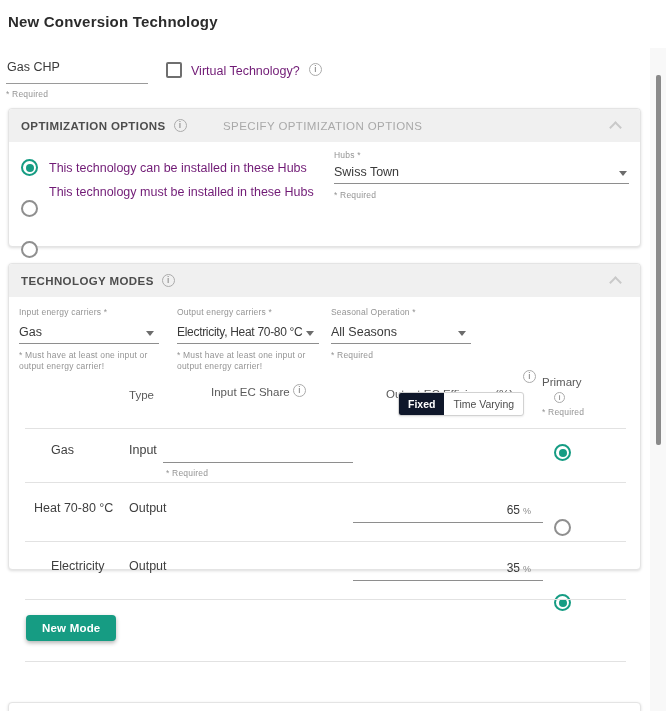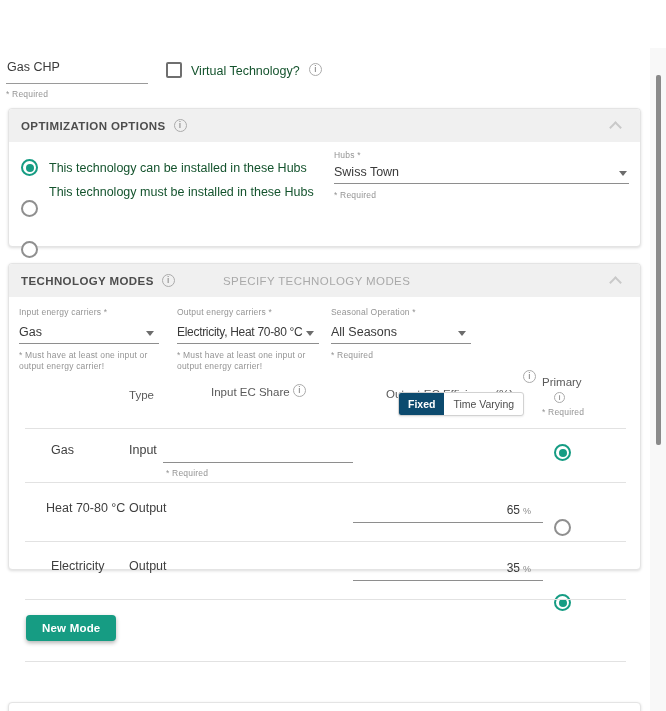--- a/index.html
+++ b/index.html
@@ -33,62 +33,64 @@
   
   .card { position:absolute; background:#fff; border:1px solid #e4e4e4; border-radius:4px;
           box-shadow:0 1px 3px rgba(0,0,0,.14); }
   .card-header { position:absolute; left:0; top:0; right:0; height:33px; background:#f0f0f0;
                  border-radius:4px 4px 0 0; display:flex; align-items:center; padding:0 12px; }
   .card-header .hdr-title { font-size:11.5px; font-weight:600; color:#4d4d4d; letter-spacing:.4px; margin-right:8px; }
   .hdr-sub { position:absolute; left:214px; font-size:11.5px; color:#a9a9a9; letter-spacing:.4px; }
   .chev { position:absolute; right:20px; top:14px; width:9px; height:9px;
           border-left:2px solid #c9c9c9; border-top:2px solid #c9c9c9; transform:rotate(45deg); }
 
-  .radio-label { font-size:12.5px; color:#14532d; white-space:nowrap; }
+  .radio-label { font-size:12.5px; color:#701a75; white-space:nowrap; }
 
   
   .sel-arrow { width:0; height:0; border-left:4.5px solid transparent; border-right:4.5px solid transparent;
                border-top:5px solid #6c6c6c; }
 
   
   .toggle { display:flex; border:1px solid #d2d2d2; border-radius:3px; overflow:hidden; background:#fff;
             box-shadow:0 1px 2px rgba(0,0,0,.08); }
   .toggle .seg { font-size:10.5px; padding:5px 9px; color:#4d4d4d; white-space:nowrap; }
-  .toggle .seg.on { background:#0c4a6e; color:#fff; font-weight:700; }
+  .toggle .seg.on { background:#0f172a; color:#fff; font-weight:700; }
 
   .col-hdr { font-size:11.5px; color:#5a5a5a; }
   .row-text { font-size:12.5px; color:#3f3f3f; white-space:nowrap; }
   .num { font-size:12px; color:#3a3a3a; }
   .pct { font-size:9px; color:#8a8a8a; margin-left:3px; }
 
   .btn-primary { background:#169c83; color:#fff; font-size:11.5px; font-weight:700; border:none;
                  border-radius:4px; padding:7px 16px; box-shadow:0 2px 4px rgba(0,0,0,.3); letter-spacing:.2px; }
 
   
   .sb-track { position:absolute; left:650px; top:48px; width:16px; height:663px; background:#f8f8f8; }
   .sb-thumb { position:absolute; left:656px; top:75px; width:5px; height:370px; background:#8a8a8a; border-radius:2px; }
 </style>
 </head>
 <body>
 
 <div class="stage">
 
+  <div class="abs page-title" style="left:8px; top:13px;">New Conversion Technology</div>
 
   <div class="abs field-value" style="left:7px; top:60px;">Gas CHP</div>
   <div class="abs underline" style="left:6px; top:68px; width:142px; height:16px;"></div>
   <div class="abs tiny-label" style="left:6px; top:89px;">* Required</div>
 
   <div class="abs checkbox" style="left:166px; top:62px;"></div>
   <div class="abs radio-label" style="left:191px; top:64px;">Virtual Technology?</div>
   <span class="abs info" style="left:309px; top:63px;">i</span>
 
   <div class="card" style="left:8px; top:108px; width:633px; height:139px;">
     <div class="card-header">
       <span class="hdr-title">OPTIMIZATION OPTIONS</span>
       <span class="info">i</span>
+      <span class="hdr-sub">SPECIFY OPTIMIZATION OPTIONS</span>
       <span class="chev"></span>
     </div>
 
     <div class="abs radio sel" style="left:12px; top:50px;"></div>
     <div class="abs radio-label" style="left:40px; top:52px;">This technology can be installed in these Hubs</div>
 
     <div class="abs radio" style="left:12px; top:74px;"></div>
     <div class="abs radio-label" style="left:40px; top:76px;">This technology must be installed in these Hubs</div>
 
     <div class="abs radio" style="left:12px; top:98px;"></div>
@@ -97,21 +99,20 @@
     <div class="abs field-value" style="left:325px; top:56px;">Swiss Town</div>
     <div class="abs sel-arrow" style="left:610px; top:62px;"></div>
     <div class="abs" style="left:325px; top:74px; width:295px; border-bottom:1px solid #8e8e8e;"></div>
     <div class="abs tiny-label" style="left:325px; top:81px;">* Required</div>
   </div>
 
   <div class="card" style="left:8px; top:263px; width:633px; height:307px;">
     <div class="card-header">
       <span class="hdr-title">TECHNOLOGY MODES</span>
       <span class="info">i</span>
-      <span class="hdr-sub">SPECIFY TECHNOLOGY MODES</span>
       <span class="chev"></span>
     </div>
 
     <div class="abs tiny-label" style="left:10px; top:43px;">Input energy carriers *</div>
     <div class="abs field-value" style="left:10px; top:61px;">Gas</div>
     <div class="abs sel-arrow" style="left:137px; top:67px;"></div>
     <div class="abs" style="left:10px; top:79px; width:140px; border-bottom:1px solid #8e8e8e;"></div>
     <div class="abs tiny-label" style="left:10px; top:86px; width:152px; line-height:11px;">* Must have at least one input or output energy carrier!</div>
 
     <div class="abs tiny-label" style="left:168px; top:43px;">Output energy carriers *</div>
@@ -146,21 +147,21 @@
     <div>
       <div class="abs row-text" style="left:42px; top:179px;">Gas</div>
       <div class="abs row-text" style="left:120px; top:179px;">Input</div>
       <div class="abs" style="left:154px; top:198px; width:190px; border-bottom:1px solid #8e8e8e;"></div>
       <div class="abs tiny-label" style="left:157px; top:204px;">* Required</div>
       <div class="abs radio sel" style="left:545px; top:180px;"></div>
     </div>
     <div class="abs divider" style="left:16px; top:218px; width:601px;"></div>
 
     <div>
-      <div class="abs row-text" style="left:37px; top:237px;">Heat 70-80 °C</div>
+      <div class="abs row-text" style="left:25px; top:237px;">Heat 70-80 °C</div>
       <div class="abs row-text" style="left:120px; top:237px;">Output</div>
       <div class="abs num" style="left:344px; top:239px; width:178px; text-align:right;"><span>65</span><span class="pct">%</span></div>
       <div class="abs" style="left:344px; top:258px; width:190px; border-bottom:1px solid #8e8e8e;"></div>
       <div class="abs radio" style="left:545px; top:238px;"></div>
     </div>
     <div class="abs divider" style="left:16px; top:277px; width:601px;"></div>
 
     <div>
       <div class="abs row-text" style="left:42px; top:295px;">Electricity</div>
       <div class="abs row-text" style="left:120px; top:295px;">Output</div>

